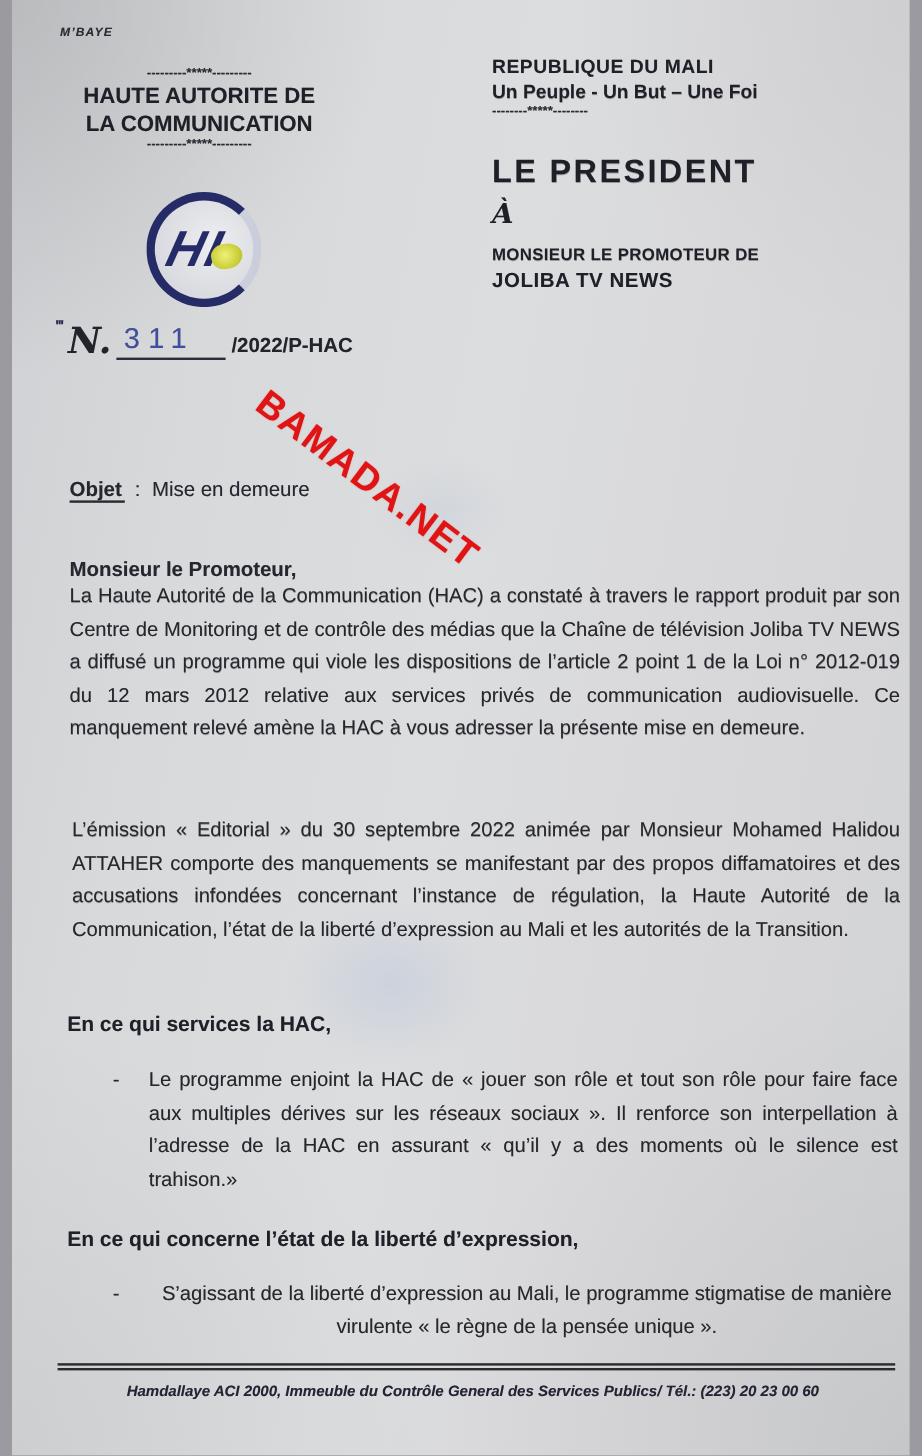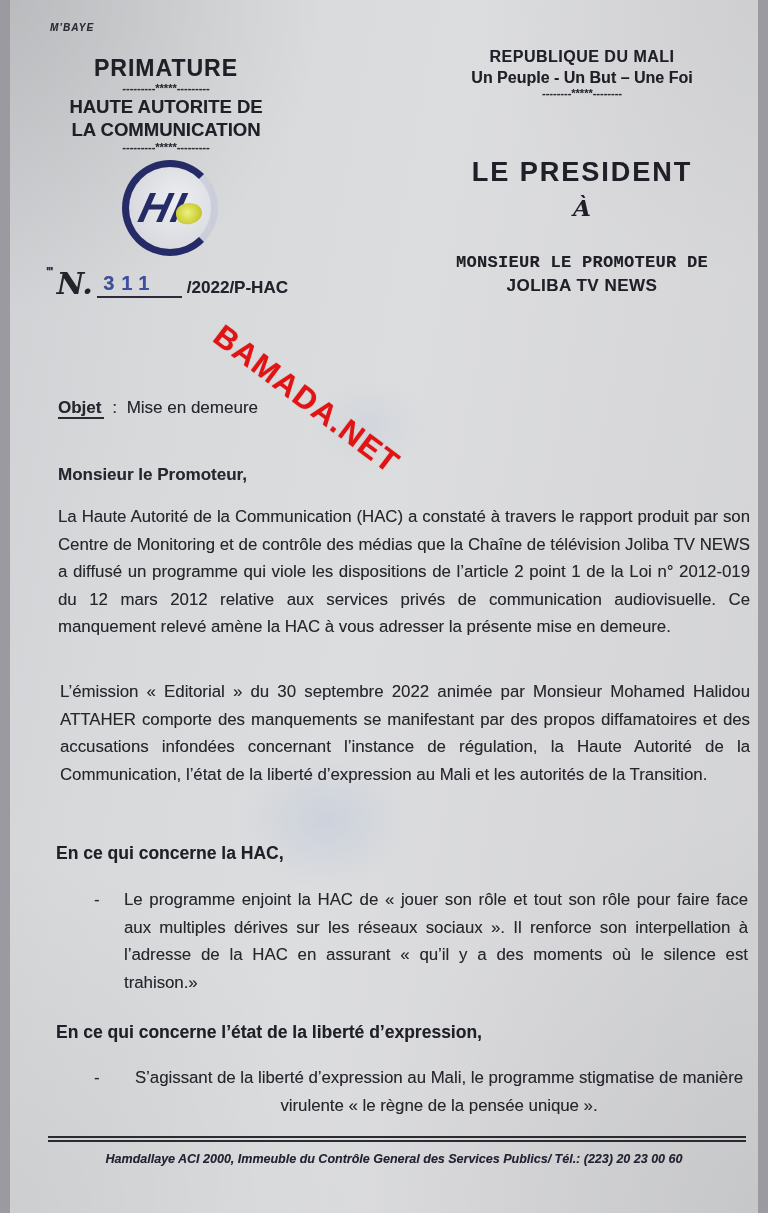--- a/index.html
+++ b/index.html
@@ -33,49 +33,49 @@
         box-sizing:border-box;
         background:radial-gradient(circle at 60% 42%, #eceef1, #d8d9de 75%);
         display:flex;align-items:center;justify-content:center;}
   .logo-hi{font-size:42px;font-weight:900;font-style:italic;color:#252b66;
            transform:skewX(-14deg);letter-spacing:2px;margin-right:14px;text-shadow:none;}
   .logo-emblem{position:absolute;right:9px;top:36px;width:26px;height:21px;
                border-radius:46% 54% 52% 48%;
                background:radial-gradient(circle at 45% 45%, #eef07a, #c6ca30 70%, #a9ad27);
                transform:rotate(-12deg);}
   
-  .hdr-right{left:400px;top:48px;width:344px;text-align:center;color:#1f1f27;}
+  .hdr-right{left:400px;top:48px;width:344px;color:#1f1f27;}
   .country{font-size:16px;font-weight:bold;letter-spacing:0.5px;}
   .motto{font-size:16px;font-weight:bold;margin-top:3px;}
-  .sender{font-size:27px;font-weight:bold;letter-spacing:2px;margin-top:57px;}
+  .sender{font-size:27px;font-weight:bold;letter-spacing:2px;margin-top:28px;}
   .to-word{font-family:"DejaVu Serif",serif;font-style:italic;font-size:23px;
            font-weight:bold;margin-top:6px;}
-  .recip1{font-size:17px;font-weight:bold;margin-top:32px;letter-spacing:0.3px;font-family:Liberation Mono, monospace;}
+  .recip1{font-size:14px;font-weight:bold;margin-top:12px;letter-spacing:0.3px;}
   .recip2{font-size:17px;font-weight:bold;margin-top:4px;letter-spacing:0.5px;}
   .recip3{font-size:16px;font-weight:bold;margin-top:3px;letter-spacing:0.5px;}
   
   .ref{left:36px;top:264px;white-space:nowrap;}
   .ref-marks{font-size:13px;font-weight:bold;letter-spacing:-1px;vertical-align:16px;color:#2c2c4e;}
   .ref-n{font-family:"DejaVu Serif",serif;font-style:italic;font-weight:bold;
          font-size:30px;color:#23232b;vertical-align:-2px;}
-  .ref-num{font-size:20px;font-weight:bold;color:#3e4f9f;letter-spacing:7px;
+  .ref-num{font-size:24px;font-weight:normal;color:#3e4f9f;letter-spacing:7px;
            border-bottom:2px solid #2c2c3a;padding:0 26px 2px 6px;vertical-align:2px;}
   .ref-suffix{font-size:17px;font-weight:bold;color:#23232b;vertical-align:-1px;}
   
   .watermark{left:218px;top:318px;transform:rotate(37deg);transform-origin:left top;
              font-size:31px;font-weight:900;color:#e01414;letter-spacing:1.5px;
              text-shadow:0 0 1px rgba(224,20,20,0.6);}
   
   .subject{left:48px;top:398px;font-size:17px;}
   .subject-label{font-weight:bold;border-bottom:2px solid #2a2a32;padding-right:3px;text-align:center;}
   .subject-sep{margin:0 5px 0 3px;}
   .salutation{left:48px;top:465px;font-size:17px;font-weight:bold;}
   
   .para{font-size:16.8px;line-height:27.5px;text-align:justify;color:#26262c;}
-  .para1{left:48px;top:503px;width:692px;}
+  .para1{left:48px;top:483px;width:692px;}
   .para2{left:50px;top:678px;width:690px;}
   .section-h{font-size:17.5px;font-weight:bold;color:#1f1f27;}
   .heading1{left:46px;top:843px;}
   .heading2{left:46px;top:1022px;}
   .bullet{display:flex;font-size:16.8px;line-height:27.5px;color:#26262c;}
   .bullet1{left:84px;top:886px;width:654px;}
   .bullet2{left:84px;top:1064px;width:660px;}
   .dash{width:30px;flex:0 0 30px;}
   .btext{flex:1;text-align:justify;}
   .bullet2 .btext{text-align:center;}
@@ -94,21 +94,20 @@
 <body>
 
 <div class="page">
 
   <div class="abs smudge"></div>
   <div class="abs smudge2"></div>
 
   <div class="abs annot">M’BAYE</div>
 
   <div class="abs hdr-left">
-    <div class="primature">PRIMATURE</div>
     <div class="divider">---------*****---------</div>
     <div class="org">HAUTE AUTORITE DE</div>
     <div class="org">LA COMMUNICATION</div>
     <div class="divider">---------*****---------</div>
   </div>
 
   <div class="abs logo">
     <span class="logo-hi">HI</span>
     <span class="logo-emblem"></span>
   </div>
@@ -137,21 +136,21 @@
     <span class="subject-sep">:</span>
     <span class="subject-value">Mise en demeure</span>
   </div>
 
   <div class="abs salutation">Monsieur le Promoteur,</div>
 
   <div class="abs para para1">La Haute Autorité de la Communication (HAC) a constaté à travers le rapport produit par son Centre de Monitoring et de contrôle des médias que la Chaîne de télévision Joliba TV NEWS a diffusé un programme qui viole les dispositions de l’article 2 point 1 de la Loi n° 2012-019 du 12 mars 2012 relative aux services privés de communication audiovisuelle. Ce manquement relevé amène la HAC à vous adresser la présente mise en demeure.</div>
 
   <div class="abs para para2">L’émission « Editorial » du 30 septembre 2022 animée par Monsieur Mohamed Halidou ATTAHER comporte des manquements se manifestant par des propos diffamatoires et des accusations infondées concernant l’instance de régulation, la Haute Autorité de la Communication, l’état de la liberté d’expression au Mali et les autorités de la Transition.</div>
 
-  <div class="abs section-h heading1">En ce qui concerne la HAC,</div>
+  <div class="abs section-h heading1">En ce qui services la HAC,</div>
 
   <div class="abs bullet bullet1">
     <span class="dash">-</span>
     <span class="btext">Le programme enjoint la HAC de « jouer  son rôle et tout son rôle pour faire face aux multiples dérives  sur les réseaux sociaux ». Il renforce son interpellation à l’adresse de la HAC en assurant « qu’il y a des moments où le silence est trahison.»</span>
   </div>
 
   <div class="abs section-h heading2">En ce qui concerne l’état de la liberté d’expression,</div>
 
   <div class="abs bullet bullet2">
     <span class="dash">-</span>

